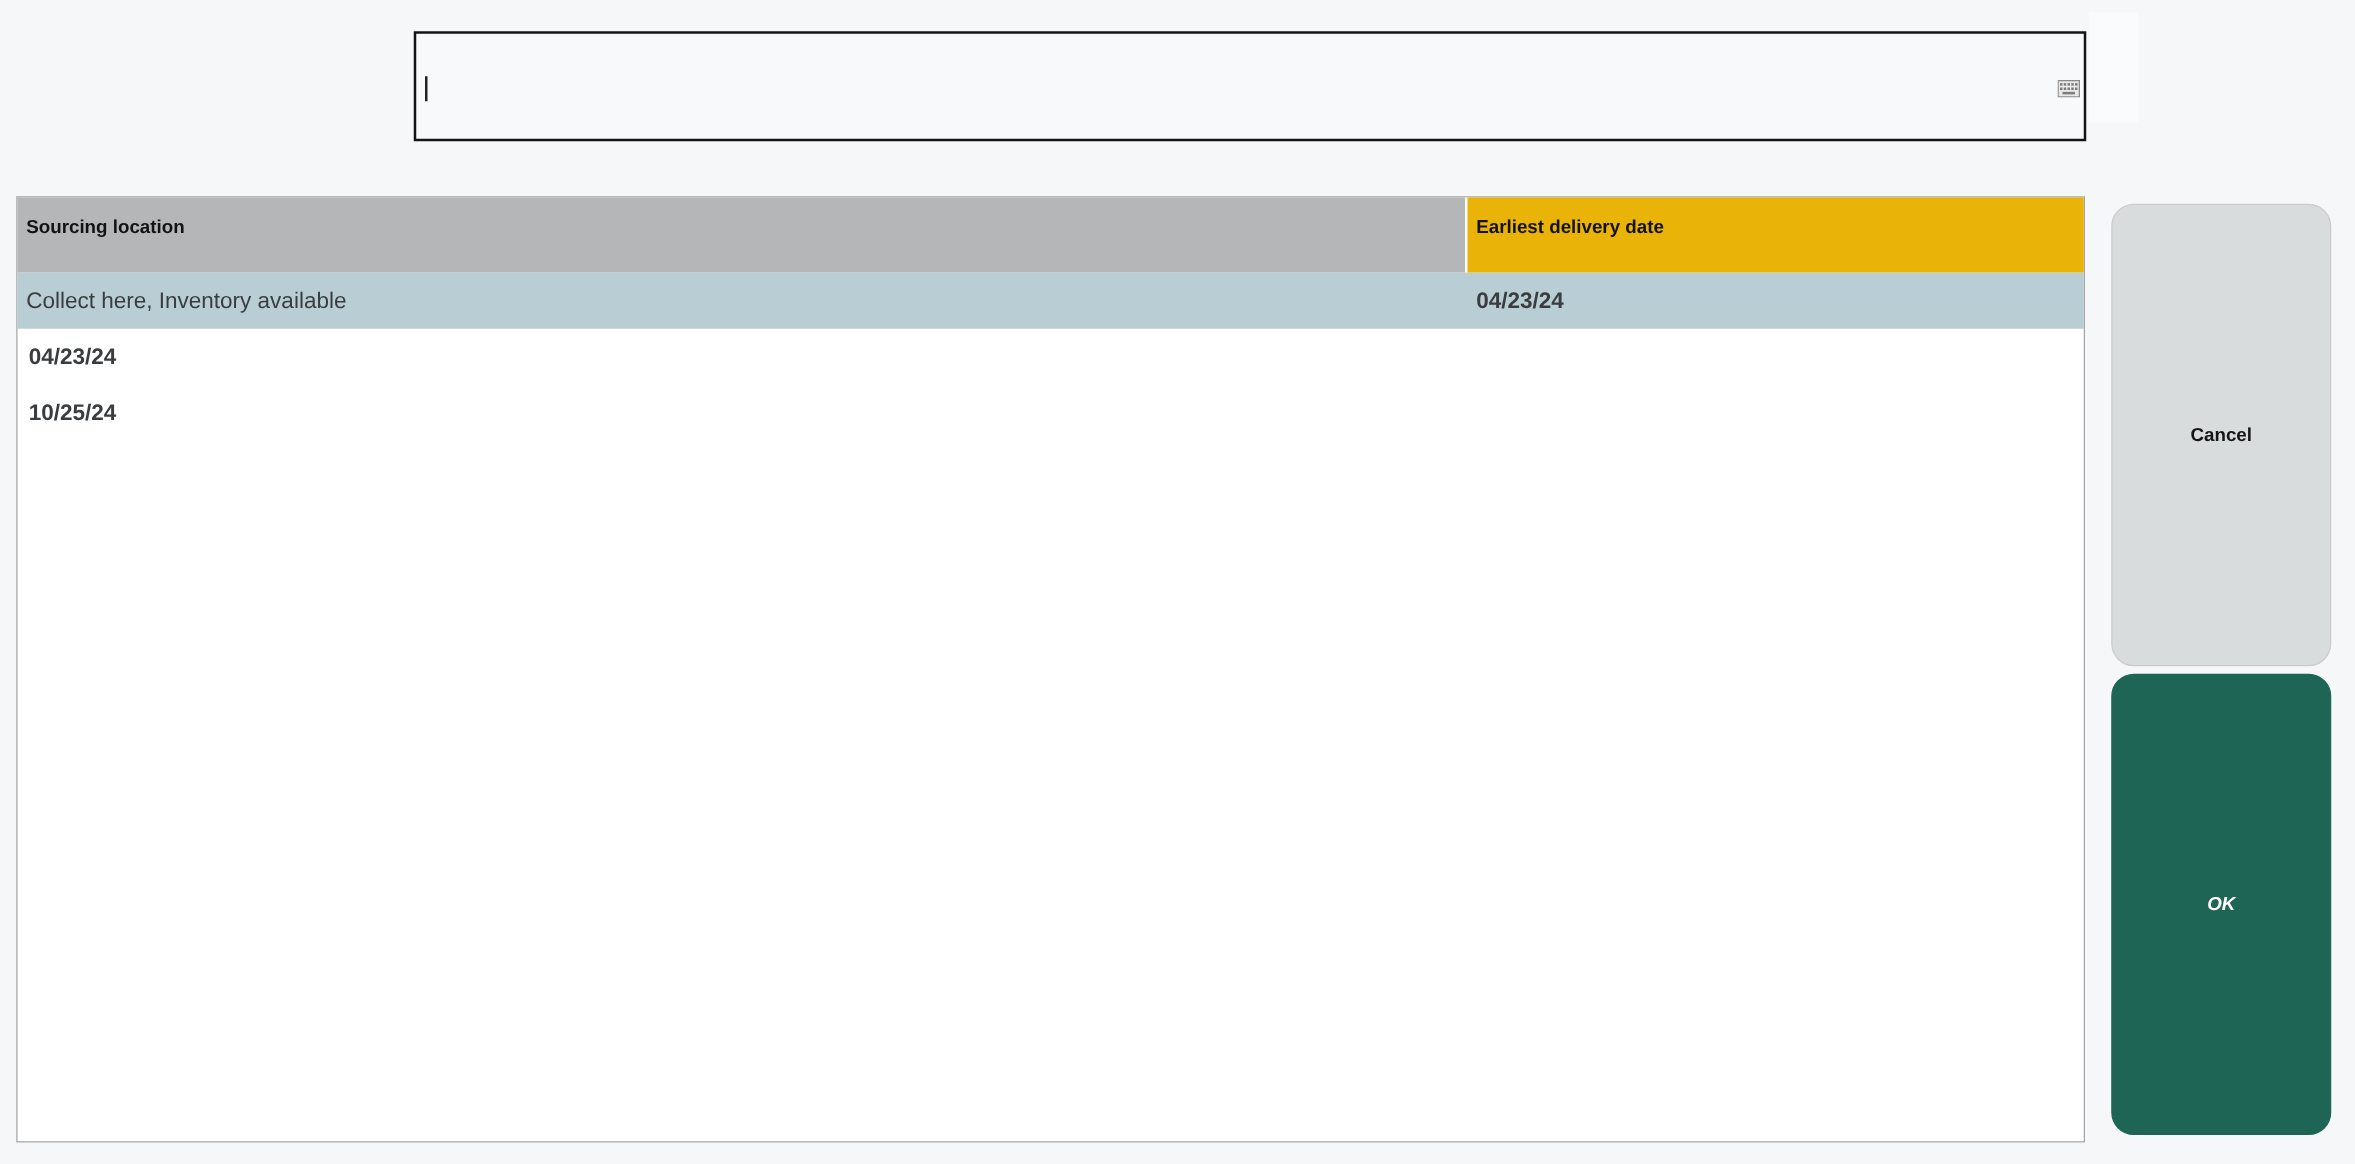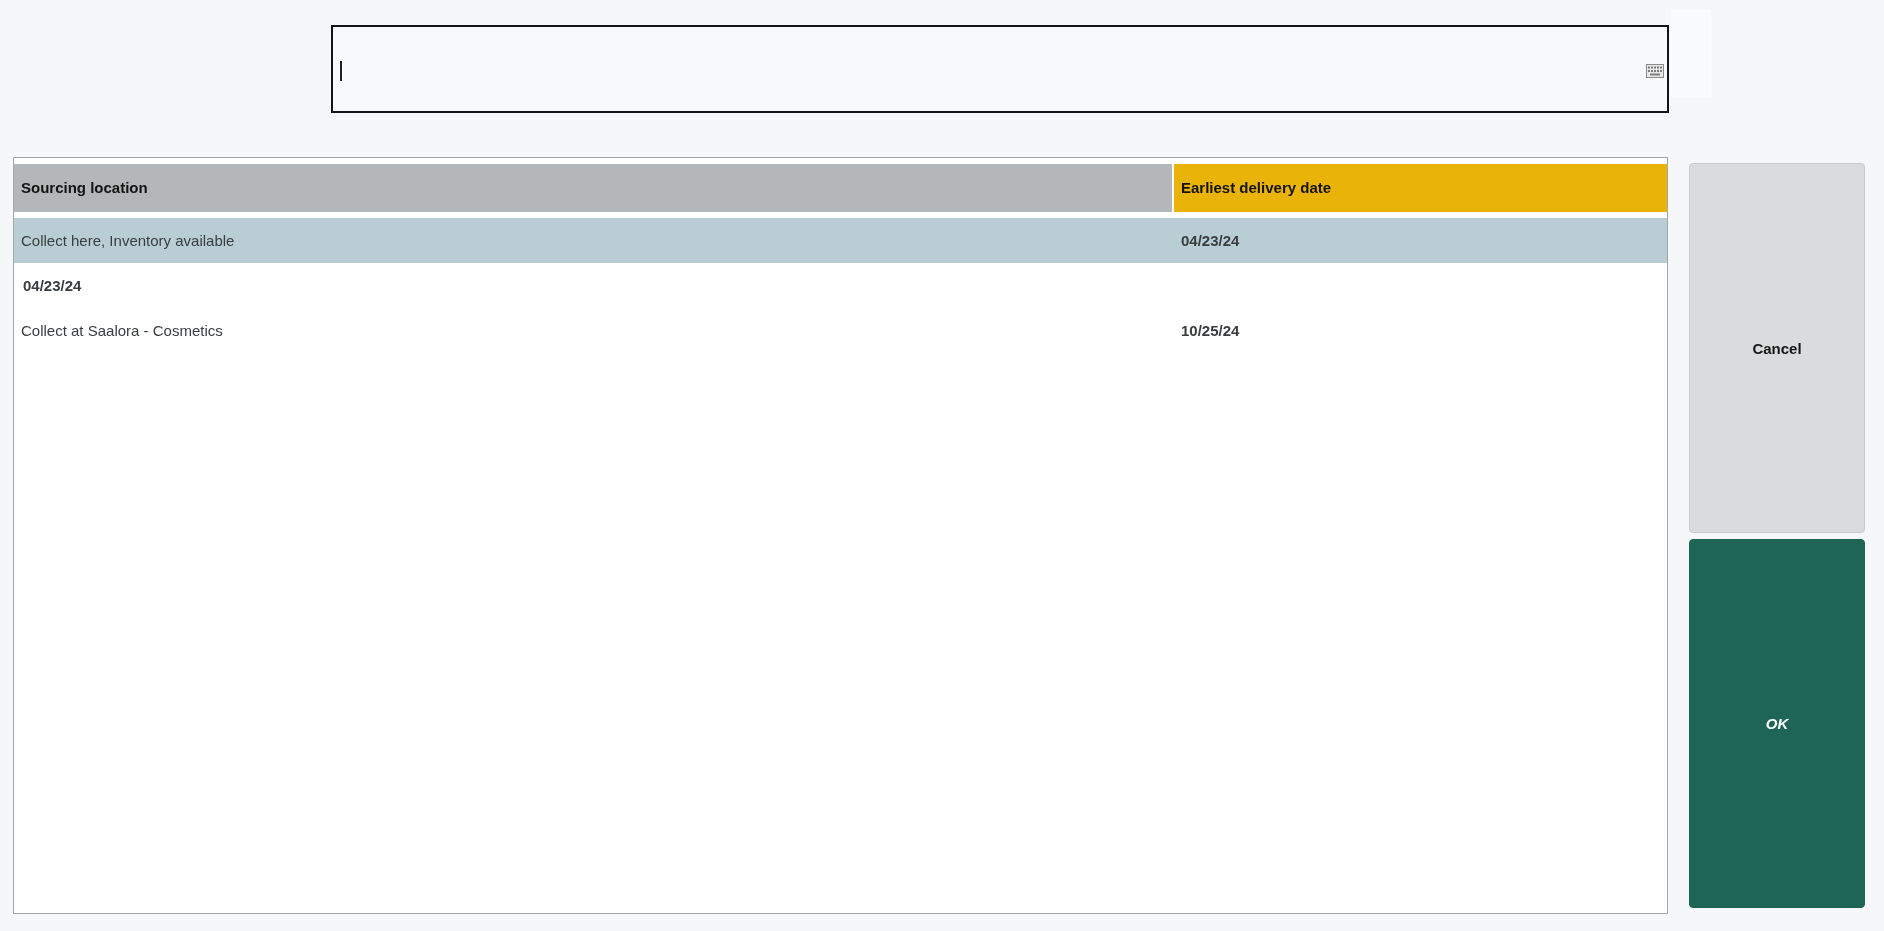--- a/index.html
+++ b/index.html
@@ -33,43 +33,43 @@
     width: 40px; height: 88px; background: #fafbfd;
   }
 
   
   .table {
     position: absolute; left: 13px; top: 157px;
     width: 1655px; height: 757px;
     background: #ffffff;
     border: 1px solid #a3a5a6;
   }
-  .thead { display: flex; height: 60px; align-items: center; }
+  .thead { display: flex; height: 60px; }
   .th {
     font-size: 15px; font-weight: bold; color: #131313;
     line-height: 48px; white-space: nowrap; overflow: hidden;
   }
   .th1 { width: 1158px; background: #b4b6b7; padding-left: 7px; }
   .th2 { flex: 1; background: #eab308; border-left: 2px solid #fdfdfd; padding-left: 7px; }
   .row { display: flex; height: 45px; cursor: pointer; }
   .row.selected { background: #b9ced4; }
   .td {
-    font-size: 15px; color: #393d40;
+    font-size: 18px; color: #393d40;
     line-height: 45px; white-space: nowrap; overflow: hidden;
   }
   .td1 { width: 1158px; padding-left: 7px; }
   .td2 { flex: 1; padding-left: 9px; font-weight: bold; }
 
   
   .btn {
     position: absolute; left: 1689px; width: 176px;
     display: flex; align-items: center; justify-content: center;
     font-family: "Liberation Sans", sans-serif;
     font-size: 15px; font-weight: bold;
-    border-radius: 4px; cursor: pointer;
+    border-radius: 18px; cursor: pointer;
   }
   .btn.cancel {
     top: 163px; height: 370px;
     background: #d9dcdc; color: #161616;
     border: 1px solid #c9cccc;
   }
   .btn.ok {
     top: 539px; height: 369px;
     background: #1e6556; color: #ffffff;
     border: 1px solid #1e6556;
@@ -110,21 +110,20 @@
     <div class="row selected">
       <div class="td td1">Collect here, Inventory available</div>
       <div class="td td2">04/23/24</div>
     </div>
 
     <div class="row">
       <div class="td td2">04/23/24</div>
     </div>
 
     <div class="row">
-      <div class="td td1">Collect at Saalora - Cosmetics</div>
       <div class="td td2">10/25/24</div>
     </div>
   </div>
 
   <div class="btn cancel">Cancel</div>
 
   <div class="btn ok">OK</div>
 
 </div>
 

